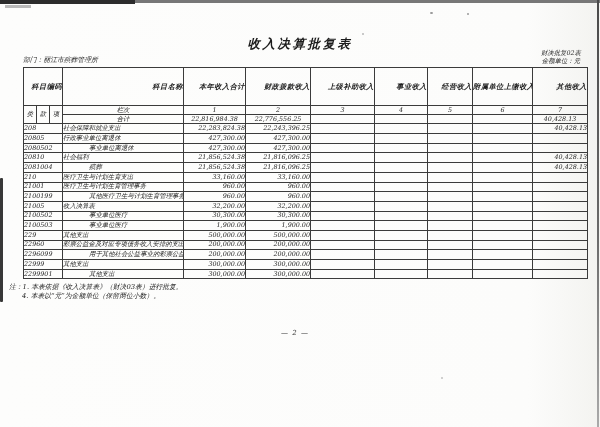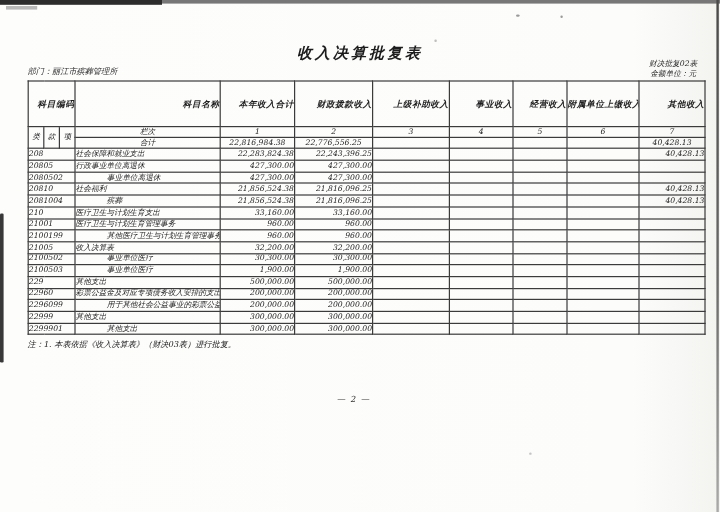--- a/index.html
+++ b/index.html
@@ -39,21 +39,21 @@
   tr.head-main th { height:38px; font-size:7.2px; font-weight:bold; text-align:right; letter-spacing:0.5px; }
   tr.r-lanci td, tr.r-heji td { height:9.2px; text-align:center; }
   tr.r-data td { height:9.7px; }
   td.code { text-align:left; padding-left:1.5px;margin-left:28px; }
   td.name { text-align:left; padding-left:2px;margin-left:12px; }
   td.name.ind { padding-left:26px; }
   td.name.center { text-align:center; padding-left:0; }
   td.num { text-align:right; padding-right:2.5px; }
   td.sub { text-align:center; font-size:6.6px; }
 
-  .notes { position:absolute; left:23px; top:283px; font-size:6.8px; line-height:8.6px; color:#242424; }
+  .notes { position:absolute; left:9px; top:283px; font-size:6.8px; line-height:8.6px; color:#242424; }
   .notes .cont { margin-left:13px; }
   .pageno { position:absolute; left:0; top:329px; width:590px; text-align:center; font-size:7px; letter-spacing:1px; color:#333; }
 </style>
 </head>
 <body>
 
 <div class="sheet">
 
   <div class="scan-top"></div>
   <div class="scan-top-dark"></div>
@@ -298,16 +298,17 @@
           <td class="num"></td>
           <td class="num"></td>
           <td class="num"></td>
           <td class="num"></td>
         </tr>
       </tbody>
   </table>
 
   <div class="notes">
     <div><span>注：</span><span>1. 本表依据《收入决算表》（财决03表）进行批复。</span></div>
+    <div class="cont">4. 本表以“元”为金额单位（保留两位小数）。</div>
   </div>
 
   <div class="pageno">— 2 —</div>
 </div>
 
 </body></html>

